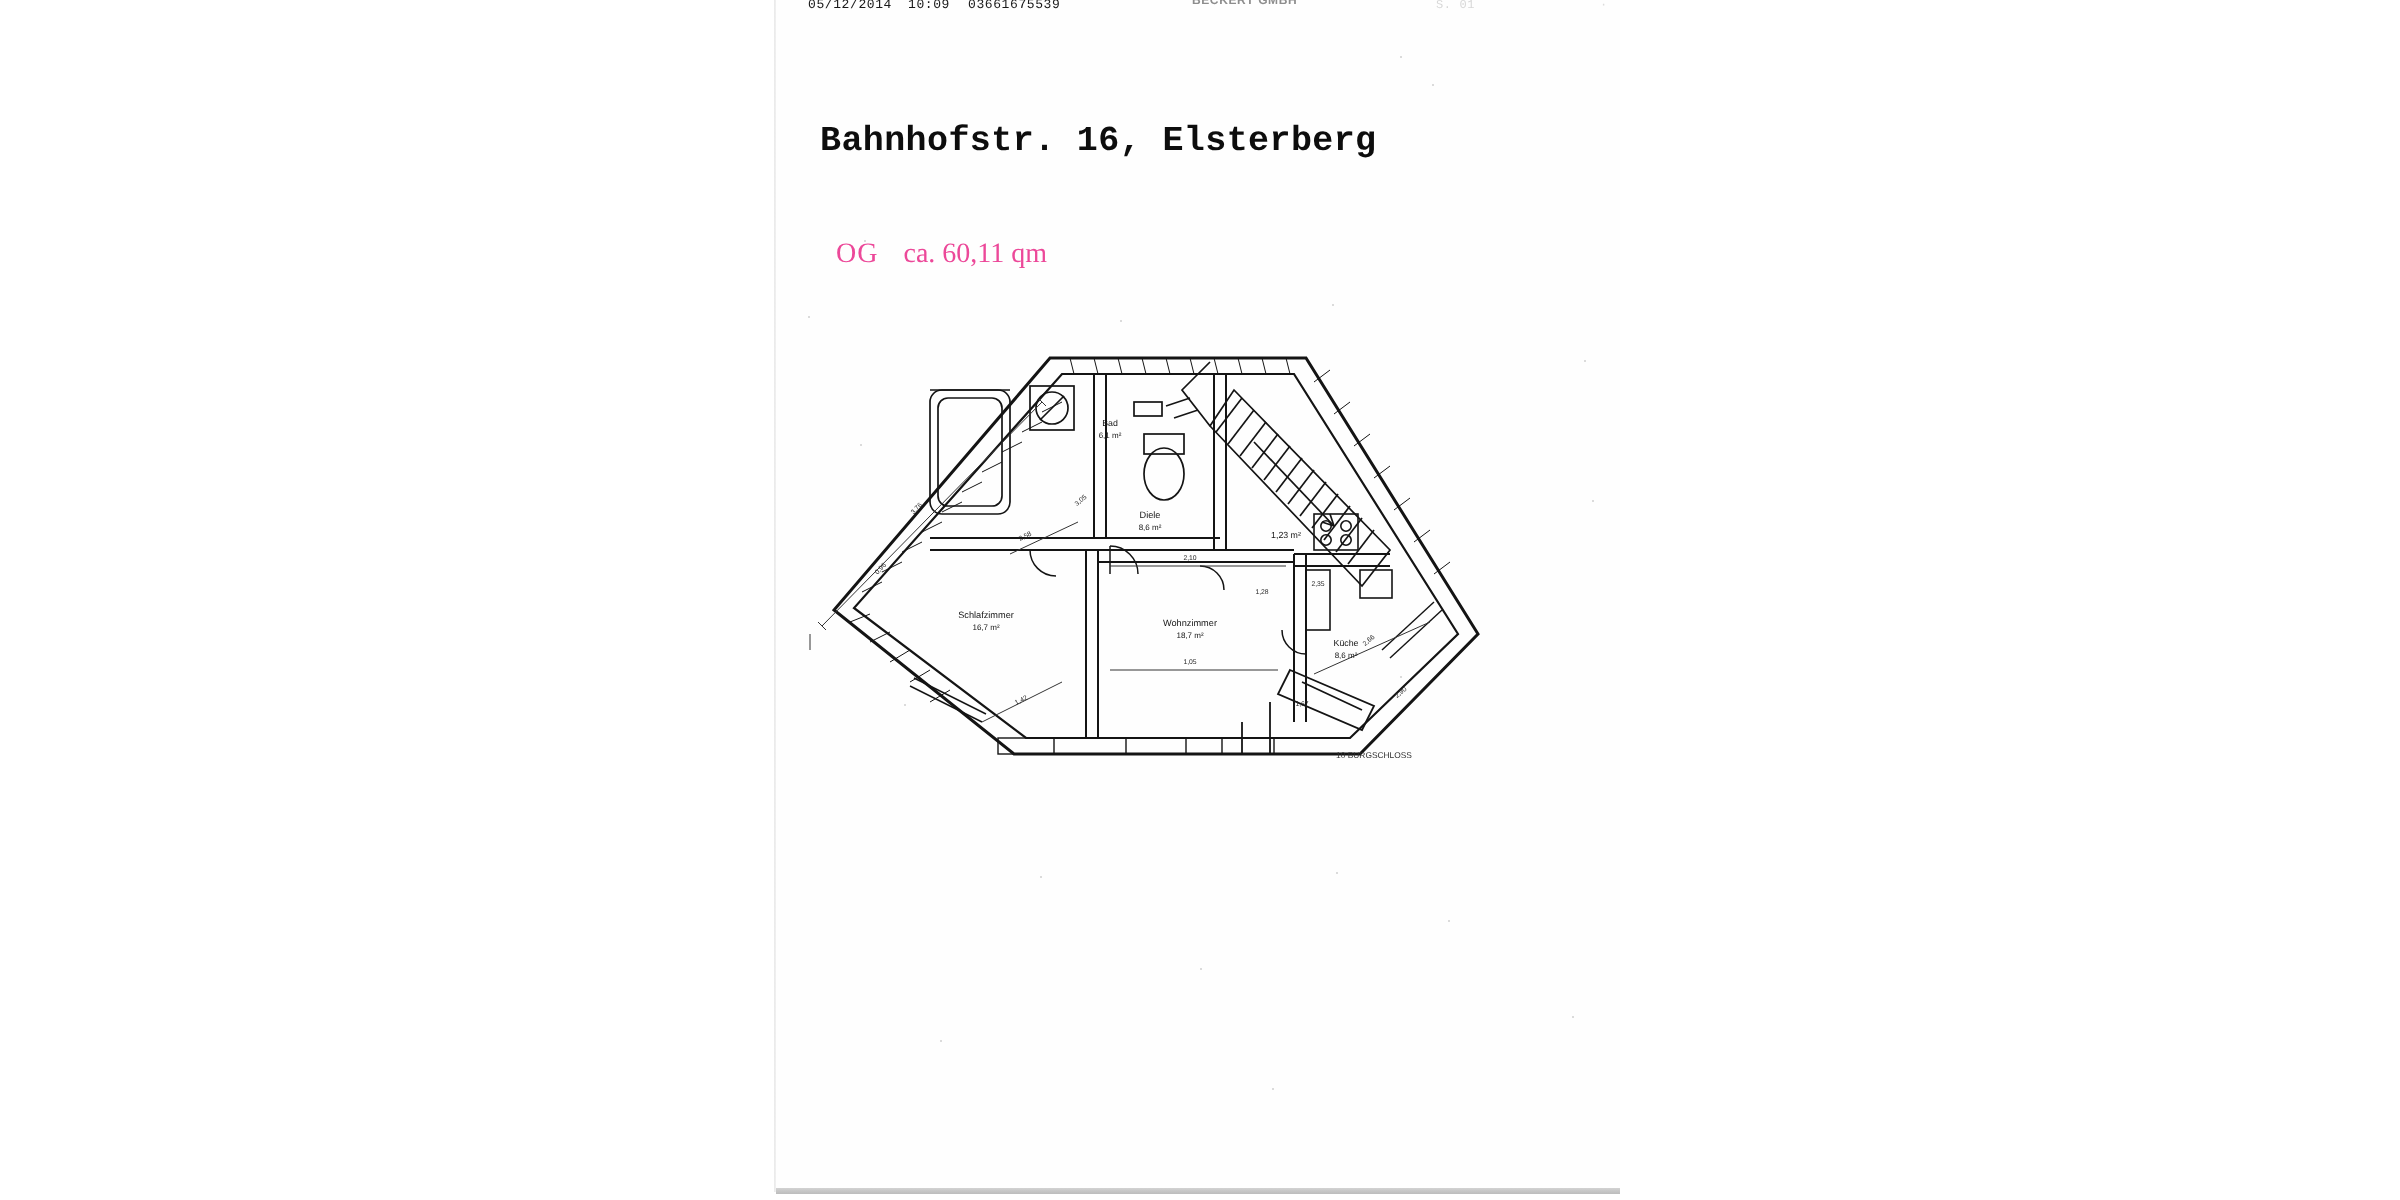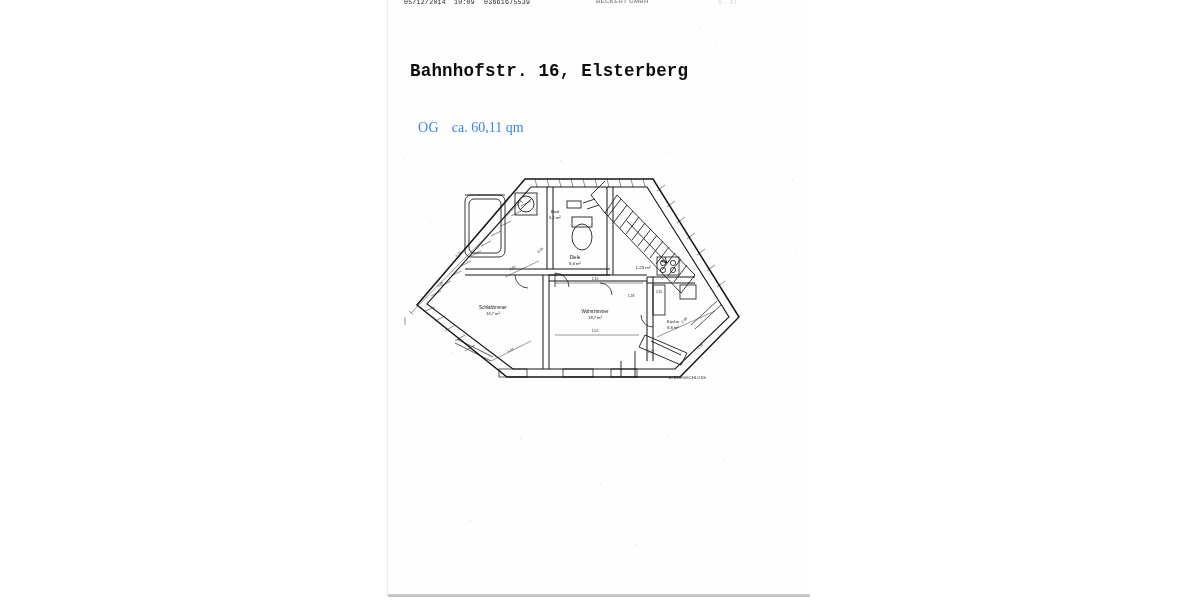--- a/index.html
+++ b/index.html
@@ -105,21 +105,21 @@
     color: #0d0d0d;
     white-space: nowrap;
     letter-spacing: 0.2px;
   }
   #doc-subtitle {
     position: absolute;
     left: 418px;
     top: 120px;
     font-family: "Liberation Serif", serif;
     font-size: 14px;
-    color: #3b82f6;
+    color: #ec4899;
     white-space: nowrap;
   }
   #doc-subtitle .floor-code { letter-spacing: 0.5px; }
   #doc-subtitle .area-text { margin-left: 9px; }
   
   #floorplan-drawing {
     position: absolute;
     left: 395px;
     top: 165px;
     width: 360px;

